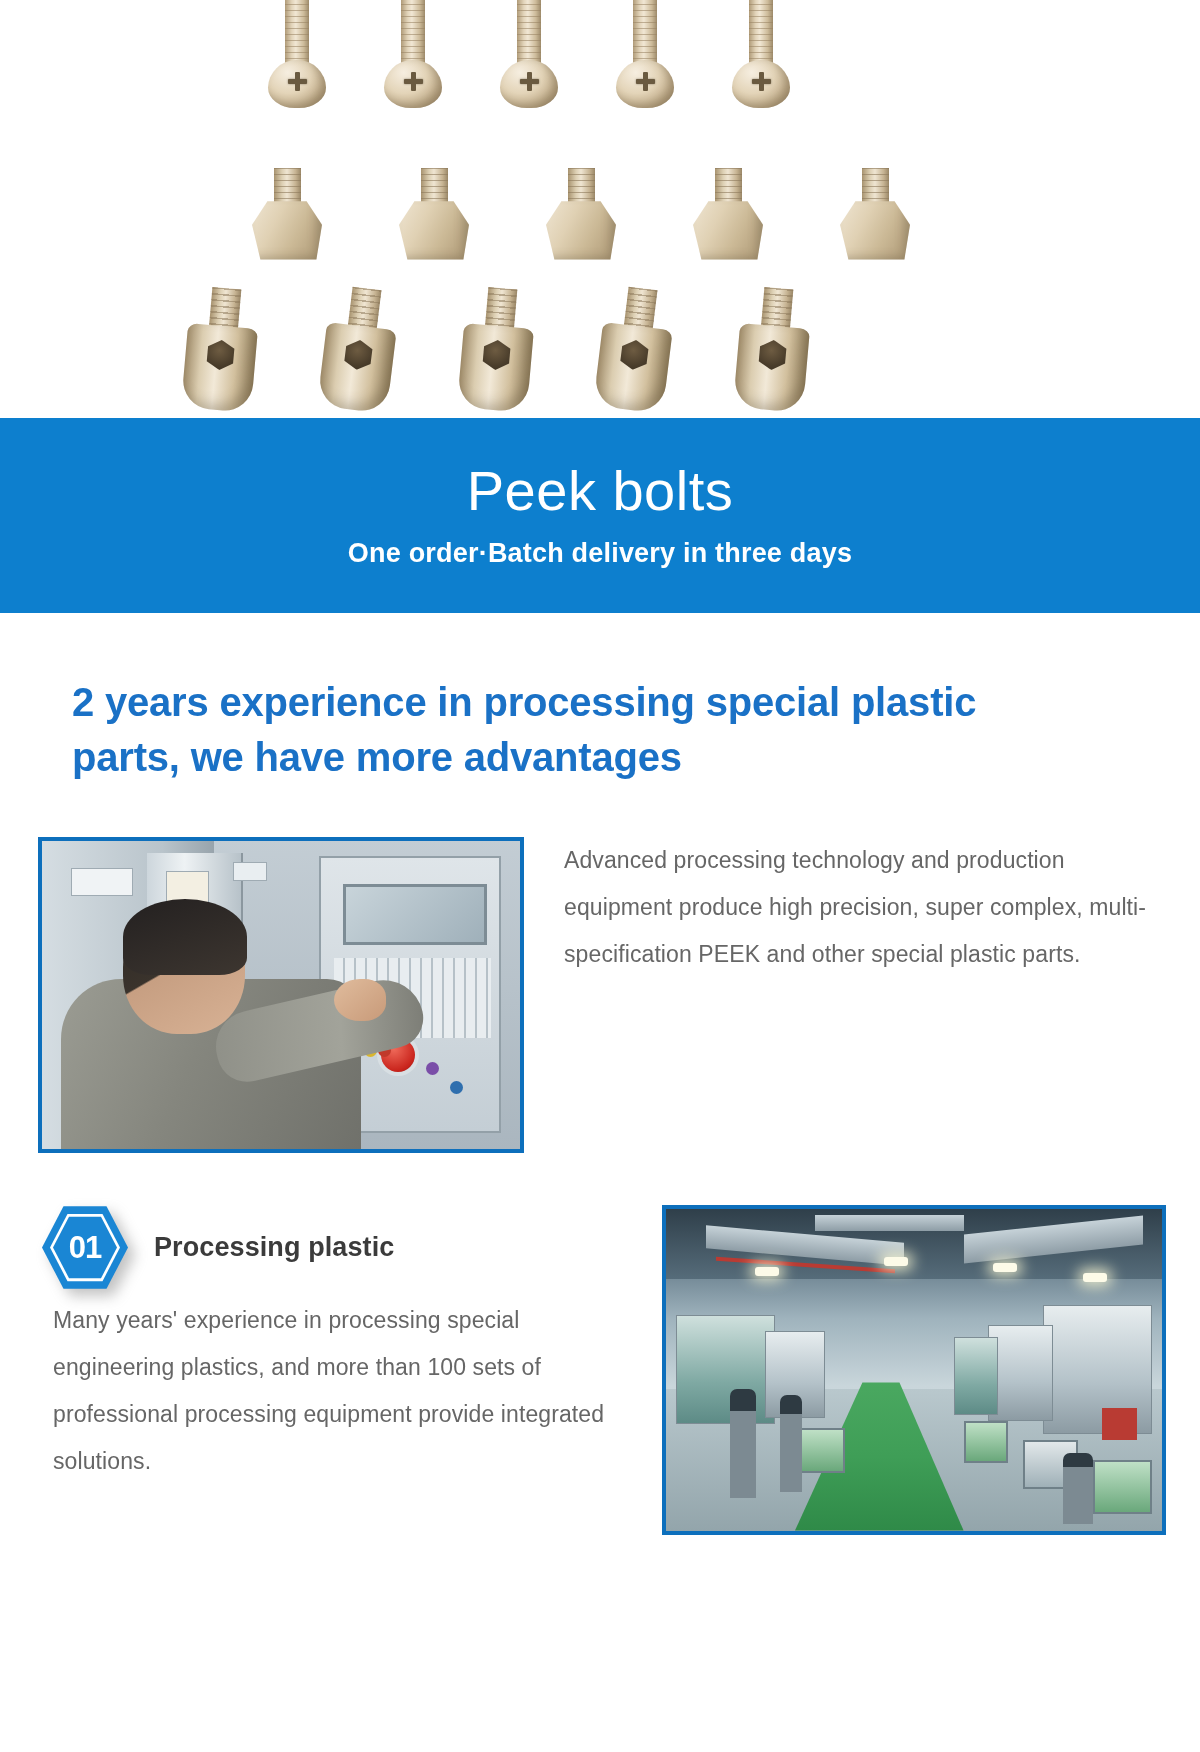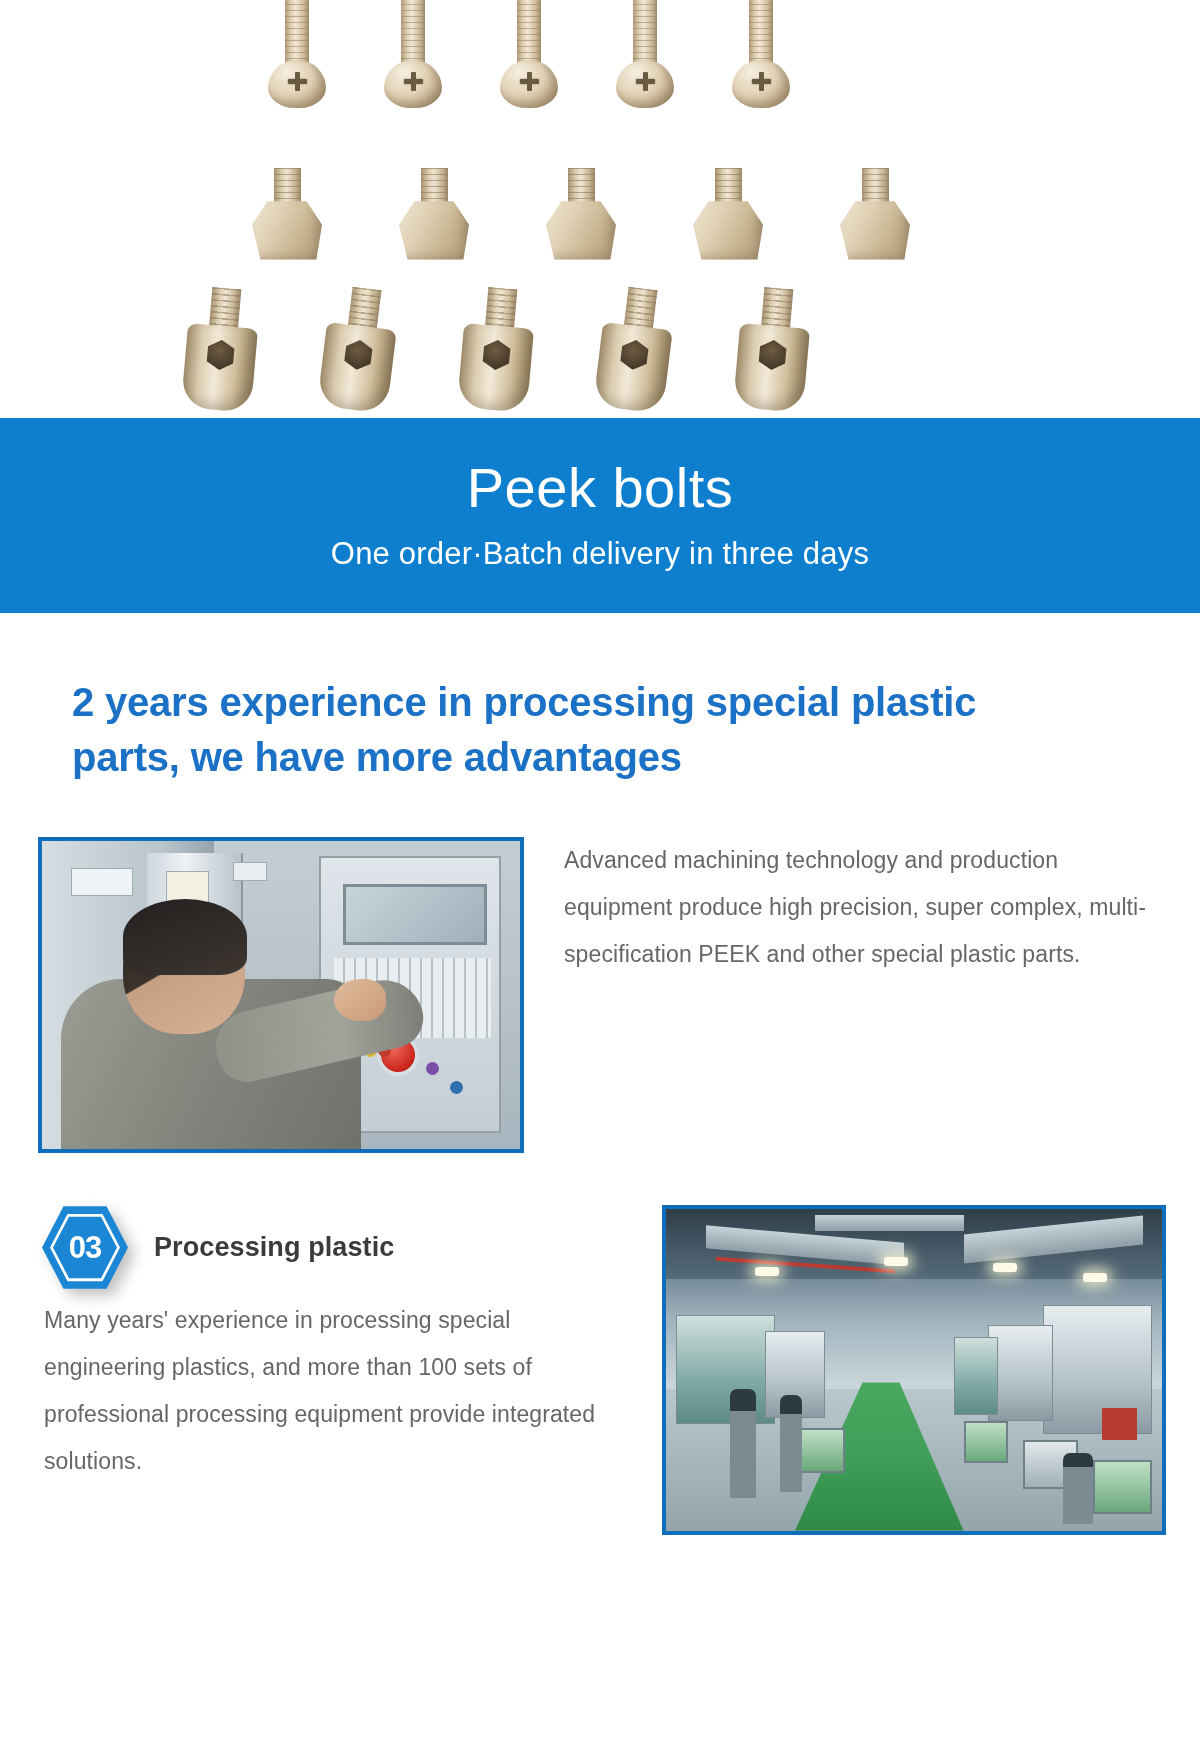--- a/index.html
+++ b/index.html
@@ -127,22 +127,22 @@
     color: #ffffff;
   }
   .banner-title {
     font-size: 56px;
     font-weight: 400;
     letter-spacing: 0.5px;
     line-height: 1.05;
     text-align: center;
   }
   .banner-subtitle {
-    font-size: 31px;
-    font-weight: 400;
+    font-size: 27px;
+    font-weight: 700;
     margin-top: 18px;
     letter-spacing: 0.2px;
   }
 
   
   .headline {
     margin: 62px 0 0 72px;
     width: 990px;
     color: #1a71c6;
     font-size: 40px;
@@ -277,21 +277,21 @@
     white-space: nowrap;
   }
 
   .feat-body {
     font-size: 23px;
     color: #666666;
     line-height: 2.05;
     letter-spacing: 0.1px;
     padding-left: 14px;
   }
-  .feature.f-two .feat-body { padding-left: 6px; }
+  .feature.f-two .feat-body { padding-left: 6px; margin-left: 9px; }
   .feature.f-two .feat-head { gap: 26px; padding-left: 4px; }
 </style>
 </head>
 <body>
 
 <div class="hero-photo">
 
   <div class="bolt-row row-screws">
     <div class="screw">
         <div class="shank"></div>
@@ -401,34 +401,34 @@
       <div class="cnc-btn" style="right:12%;top:78%;background:#2f6fae;"></div>
       <div class="worker-body"></div>
       <div class="worker-arm"></div>
       <div class="worker-head"></div>
       <div class="worker-hair"></div>
       <div class="worker-hand"></div>
     </div>
   </div>
 
   <div class="feat-text">
-    <div class="feat-body">Advanced machining technology and production equipment produce high precision, super complex, multi-specification PEEK and other special plastic parts.</div>
+    <div class="feat-body">Advanced processing technology and production equipment produce high precision, super complex, multi-specification PEEK and other special plastic parts.</div>
   </div>
 
 </div>
 
 <div class="feature f-two">
 
   <div class="feat-text">
     <div class="feat-head">
       <div class="hexbadge">
         <div class="hx-outer"></div>
         <div class="hx-line"></div>
         <div class="hx-fill"></div>
-        <div class="hx-num">03</div>
+        <div class="hx-num">01</div>
       </div>
       <div class="feat-title">Processing plastic</div>
     </div>
     <div class="feat-body">Many years' experience in processing special engineering plastics, and more than 100 sets of professional processing equipment provide integrated solutions.</div>
   </div>
 
   <div class="photo-frame f2">
     <div class="shop-scene">
       <div class="shop-ceiling"></div>
       <div class="shop-duct" style="left:8%;top:8%;width:40%;height:7%;transform:skewY(5deg);"></div>

